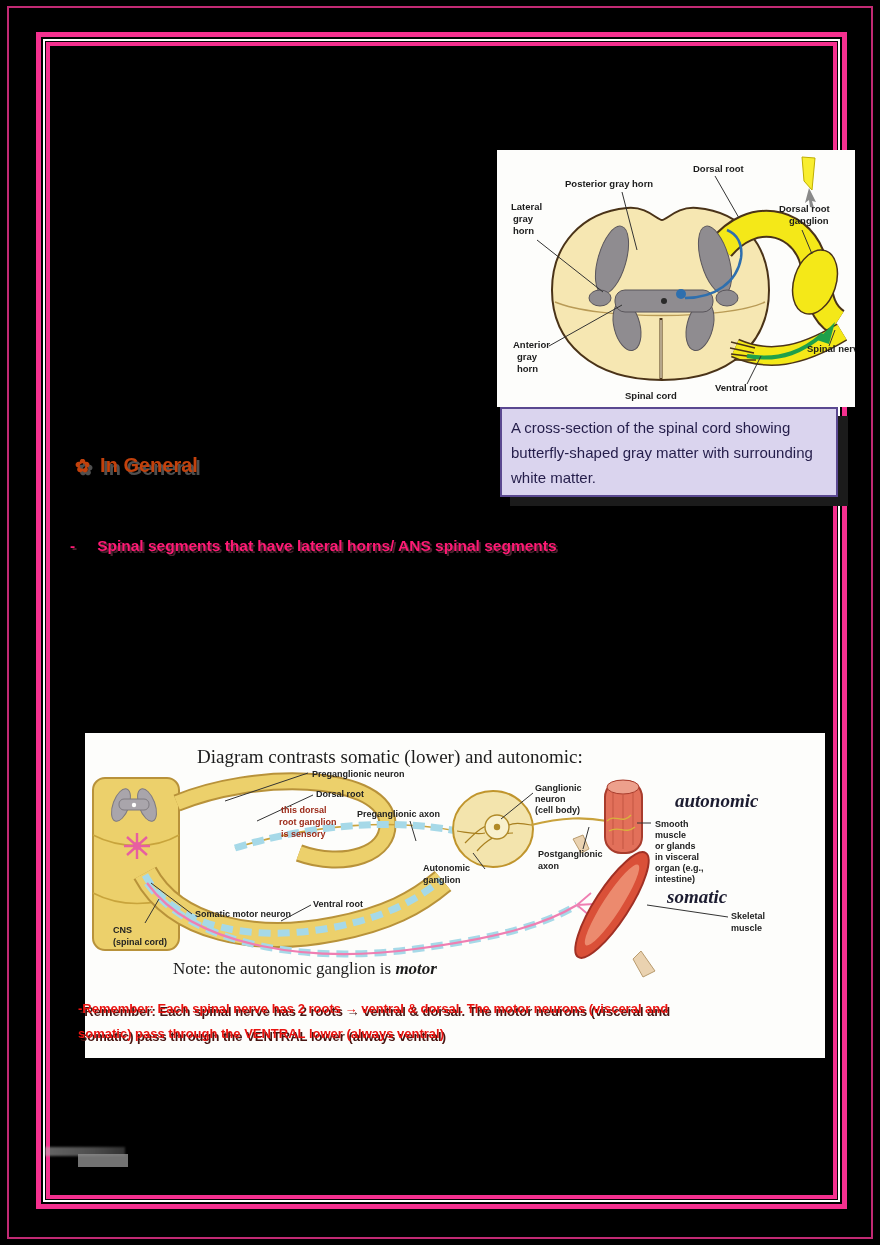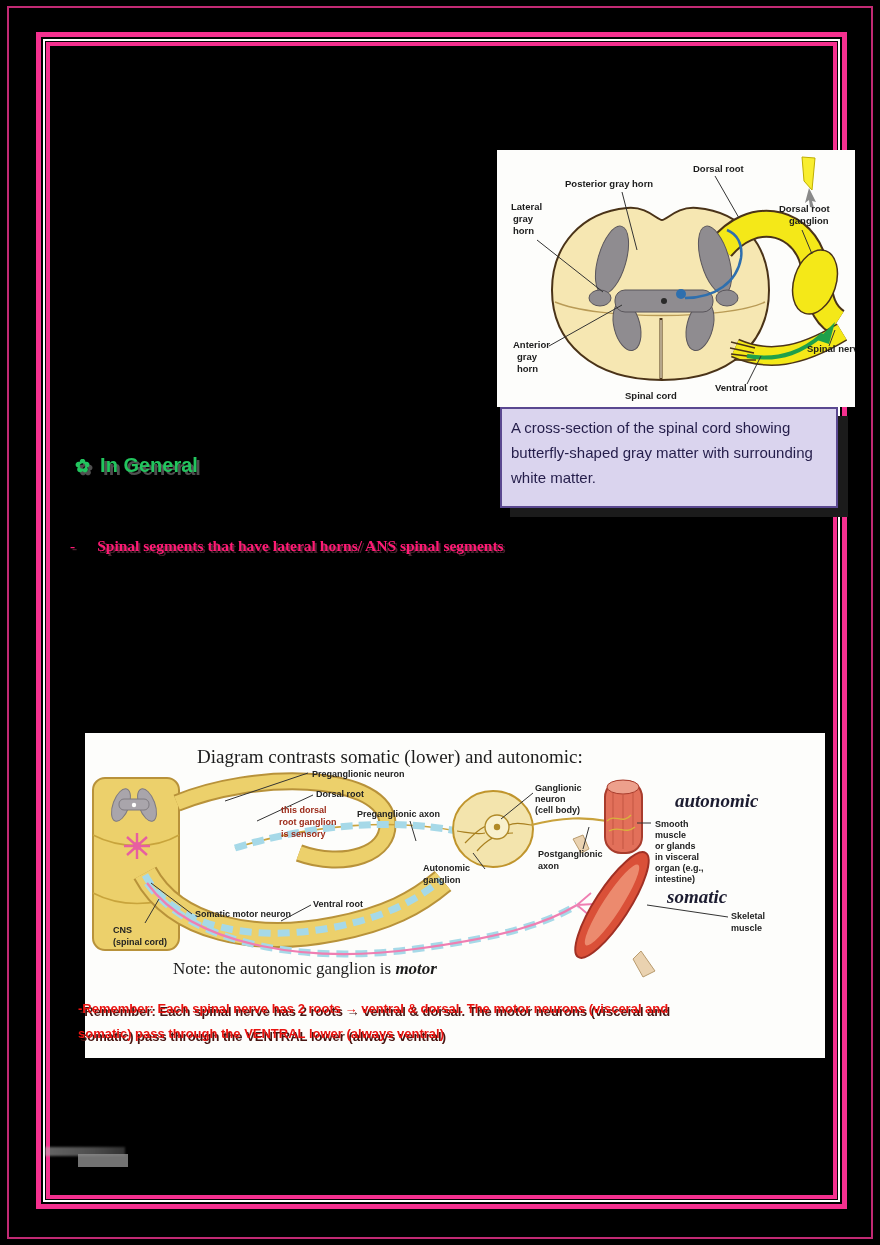--- a/index.html
+++ b/index.html
@@ -6,33 +6,33 @@
   #stage{position:relative;width:880px;height:1245px;background:#000;overflow:hidden;
          font-family:"Liberation Sans",sans-serif;}
   
   .frame-outer{position:absolute;left:7px;top:6px;right:7px;bottom:6px;border:2px solid #c22a74;}
   .frame-a{position:absolute;left:36px;top:32px;right:33px;bottom:36px;border:5px solid #f5308f;}
   .frame-b{position:absolute;left:43px;top:39px;right:40px;bottom:43px;border:2px solid #ffffff;}
   .frame-c{position:absolute;left:46px;top:42px;right:43px;bottom:46px;border:4px solid #f5308f;}
   
   .h1{position:absolute;left:75px;top:184px;font-size:21px;font-weight:bold;color:#ff1a75;
       letter-spacing:.2px;text-shadow:3px 3px 0 #4f4f4f;z-index:5;}
-  .h2{position:absolute;left:75px;top:454px;font-size:20px;font-weight:bold;color:#22c55e;
+  .h2{position:absolute;left:75px;top:454px;font-size:20px;font-weight:bold;color:#c2410c;
       text-shadow:3px 3px 0 #4f4f4f;z-index:5;}
   .h2 .ding{margin-right:10px;font-size:18px;}
   .bullet-line{position:absolute;left:70px;top:537px;width:640px;font-size:15.5px;font-weight:bold;
-      color:#ff1a75;text-shadow:2px 2px 0 #4f2230;z-index:5;font-family:Liberation Serif, serif;}
+      color:#ff1a75;text-shadow:2px 2px 0 #4f2230;z-index:5;}
   .bullet-line .dash{margin-right:22px;}
   .rednote{position:absolute;left:78px;top:997px;width:740px;font-size:13px;font-weight:bold;
       color:#ea120f;line-height:1.9;text-shadow:2px 3px 0 #461410;z-index:5;}
   
   .fig1{position:absolute;left:497px;top:150px;width:358px;height:257px;background:#fdfdfb;
         overflow:hidden;z-index:6;}
   .caption{position:absolute;left:500px;top:407px;width:316px;background:#dad4ee;
-        border:2px solid #5a4890;box-shadow:10px 9px 0 0 #1b1b1b;padding:7px 9px 16px 9px;
+        border:2px solid #5a4890;box-shadow:10px 9px 0 0 #1b1b1b;padding:7px 9px 5px 9px;
         font-size:15px;color:#241d4a;line-height:1.65;z-index:6;}
   .fig2{position:absolute;left:85px;top:733px;width:740px;height:325px;background:#fdfdfb;
         overflow:hidden;z-index:5;}
   svg text{font-family:"Liberation Sans",sans-serif;}
   .lbl{font-size:9.5px;font-weight:bold;fill:#1c1c1c;}
   .lbl2{font-size:9px;font-weight:bold;fill:#222;}
   .redlbl{font-size:9px;font-weight:bold;fill:#9c2a18;}
   .serif-title{font-family:"Liberation Serif",serif;font-size:19px;fill:#1c1c1c;}
   .serif-note{font-family:"Liberation Serif",serif;font-size:17px;fill:#1c1c1c;}
   .serif-big{font-family:"Liberation Serif",serif;font-size:19px;font-weight:bold;

